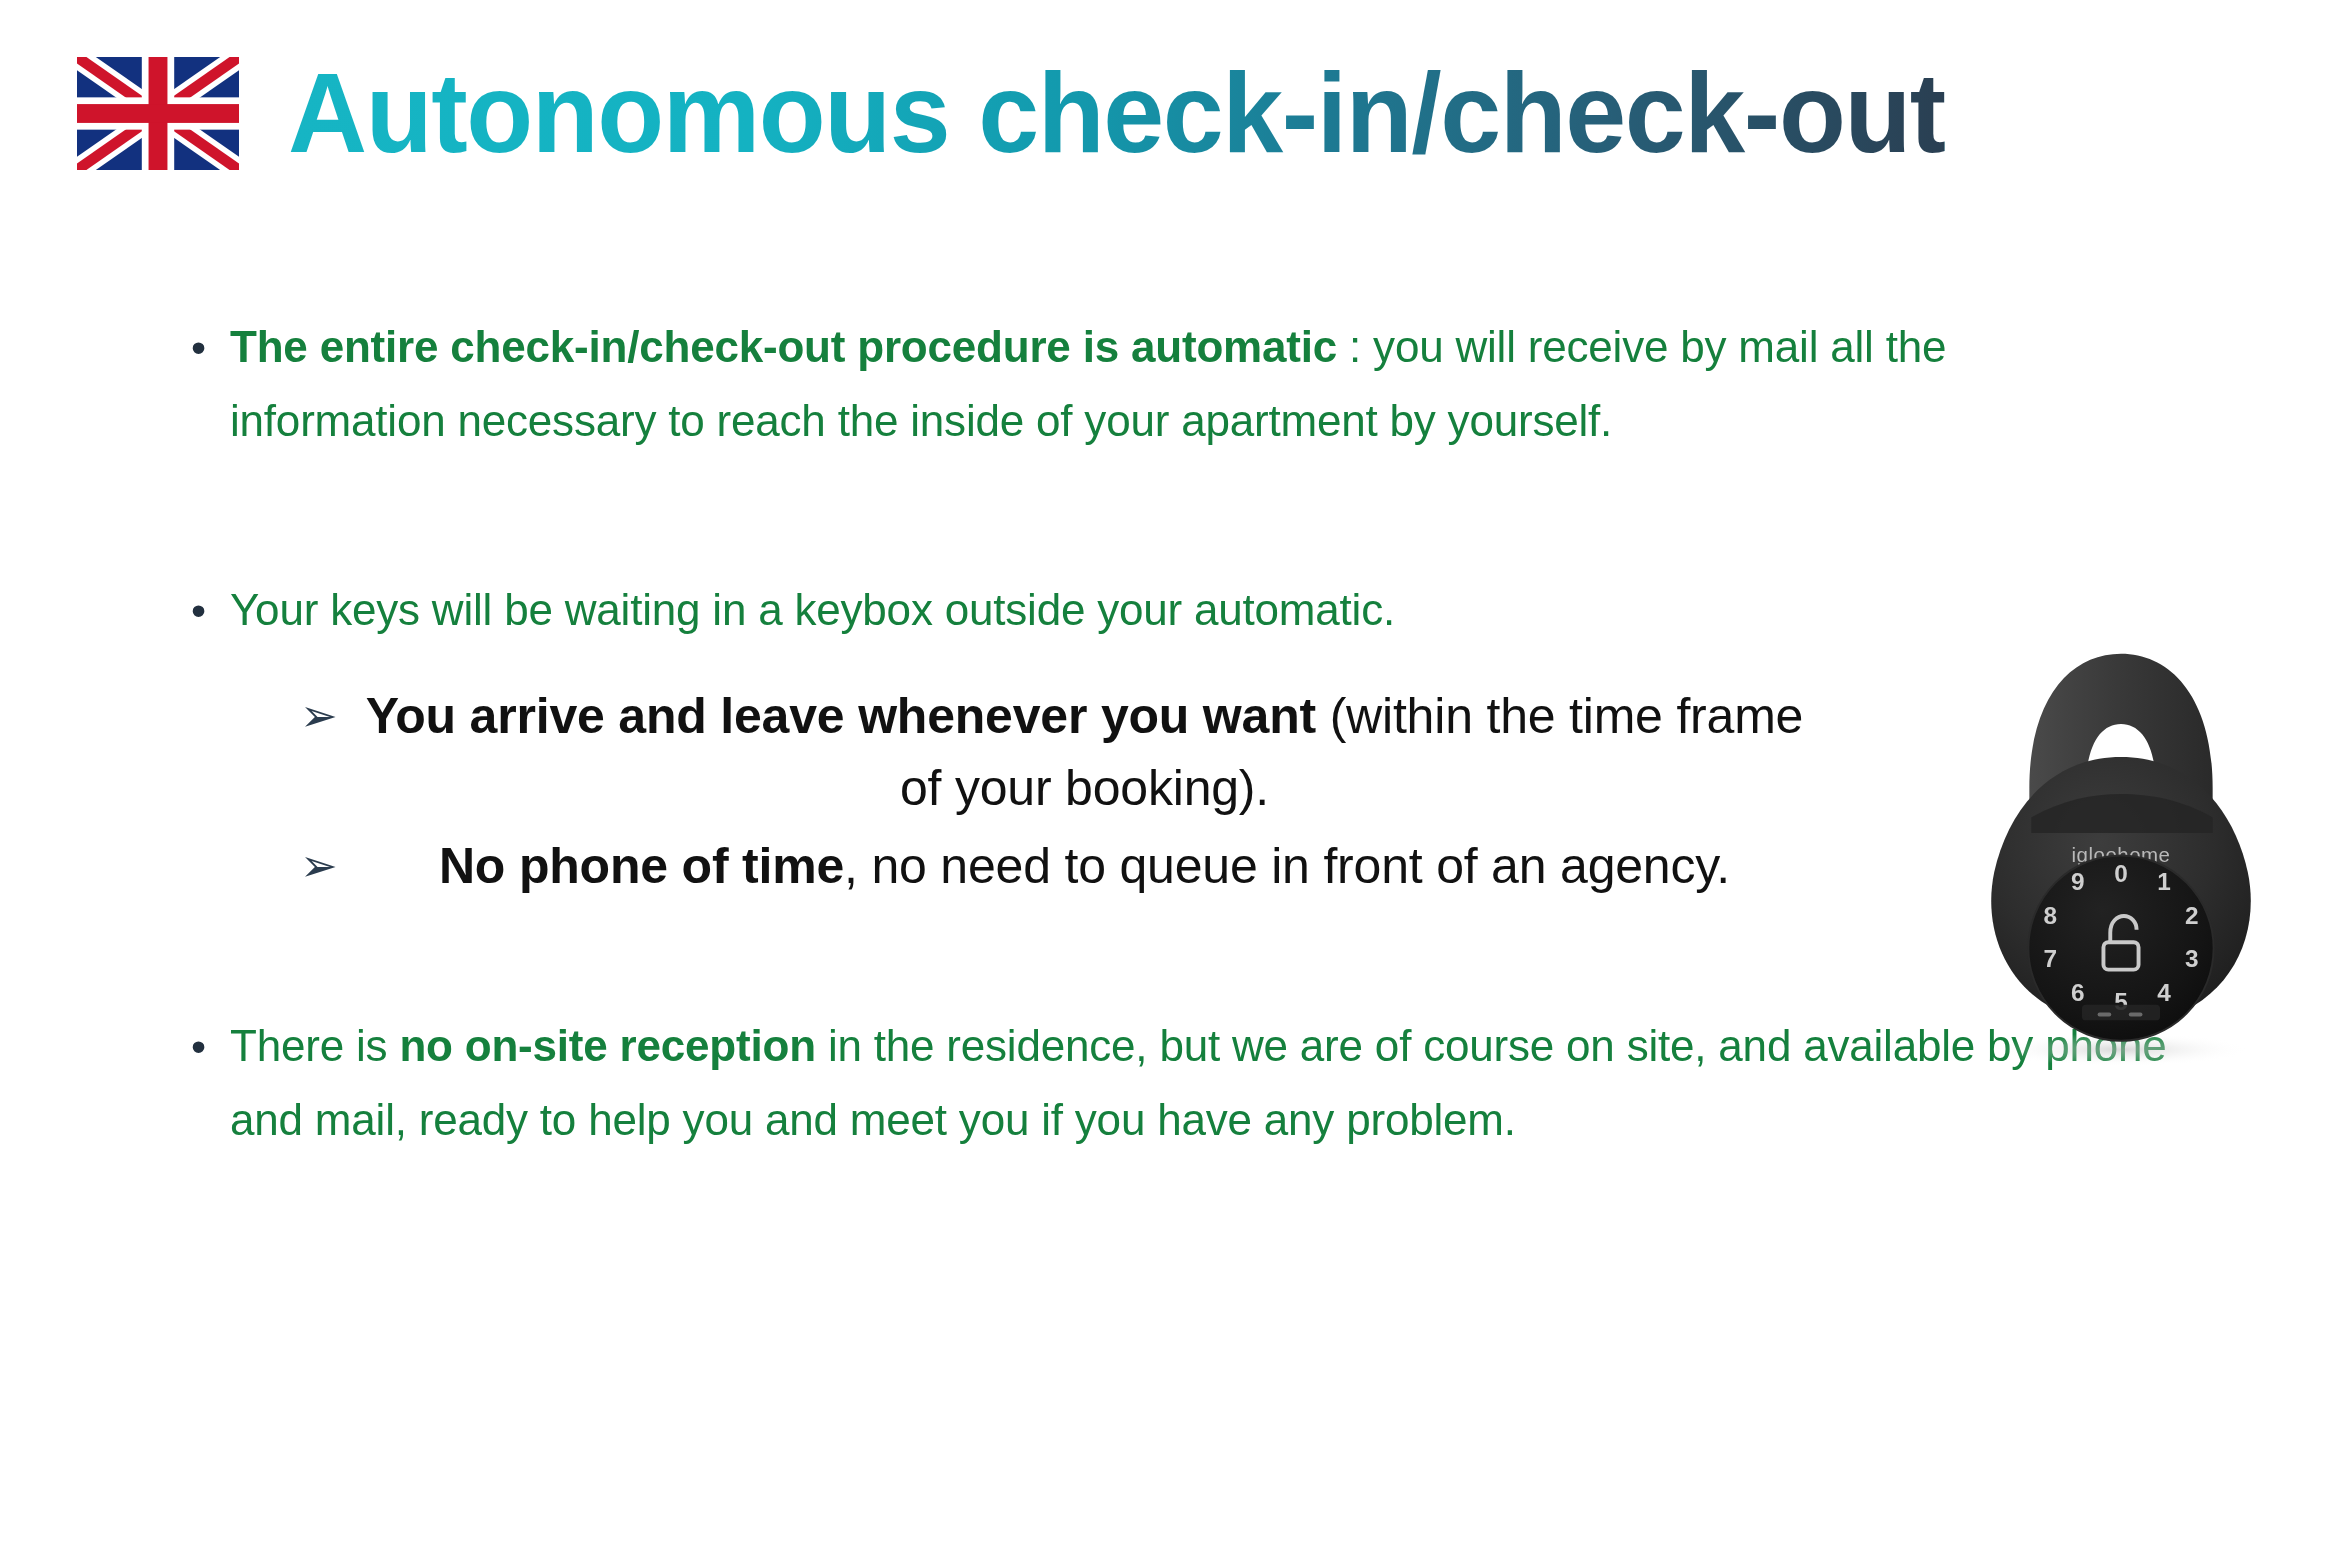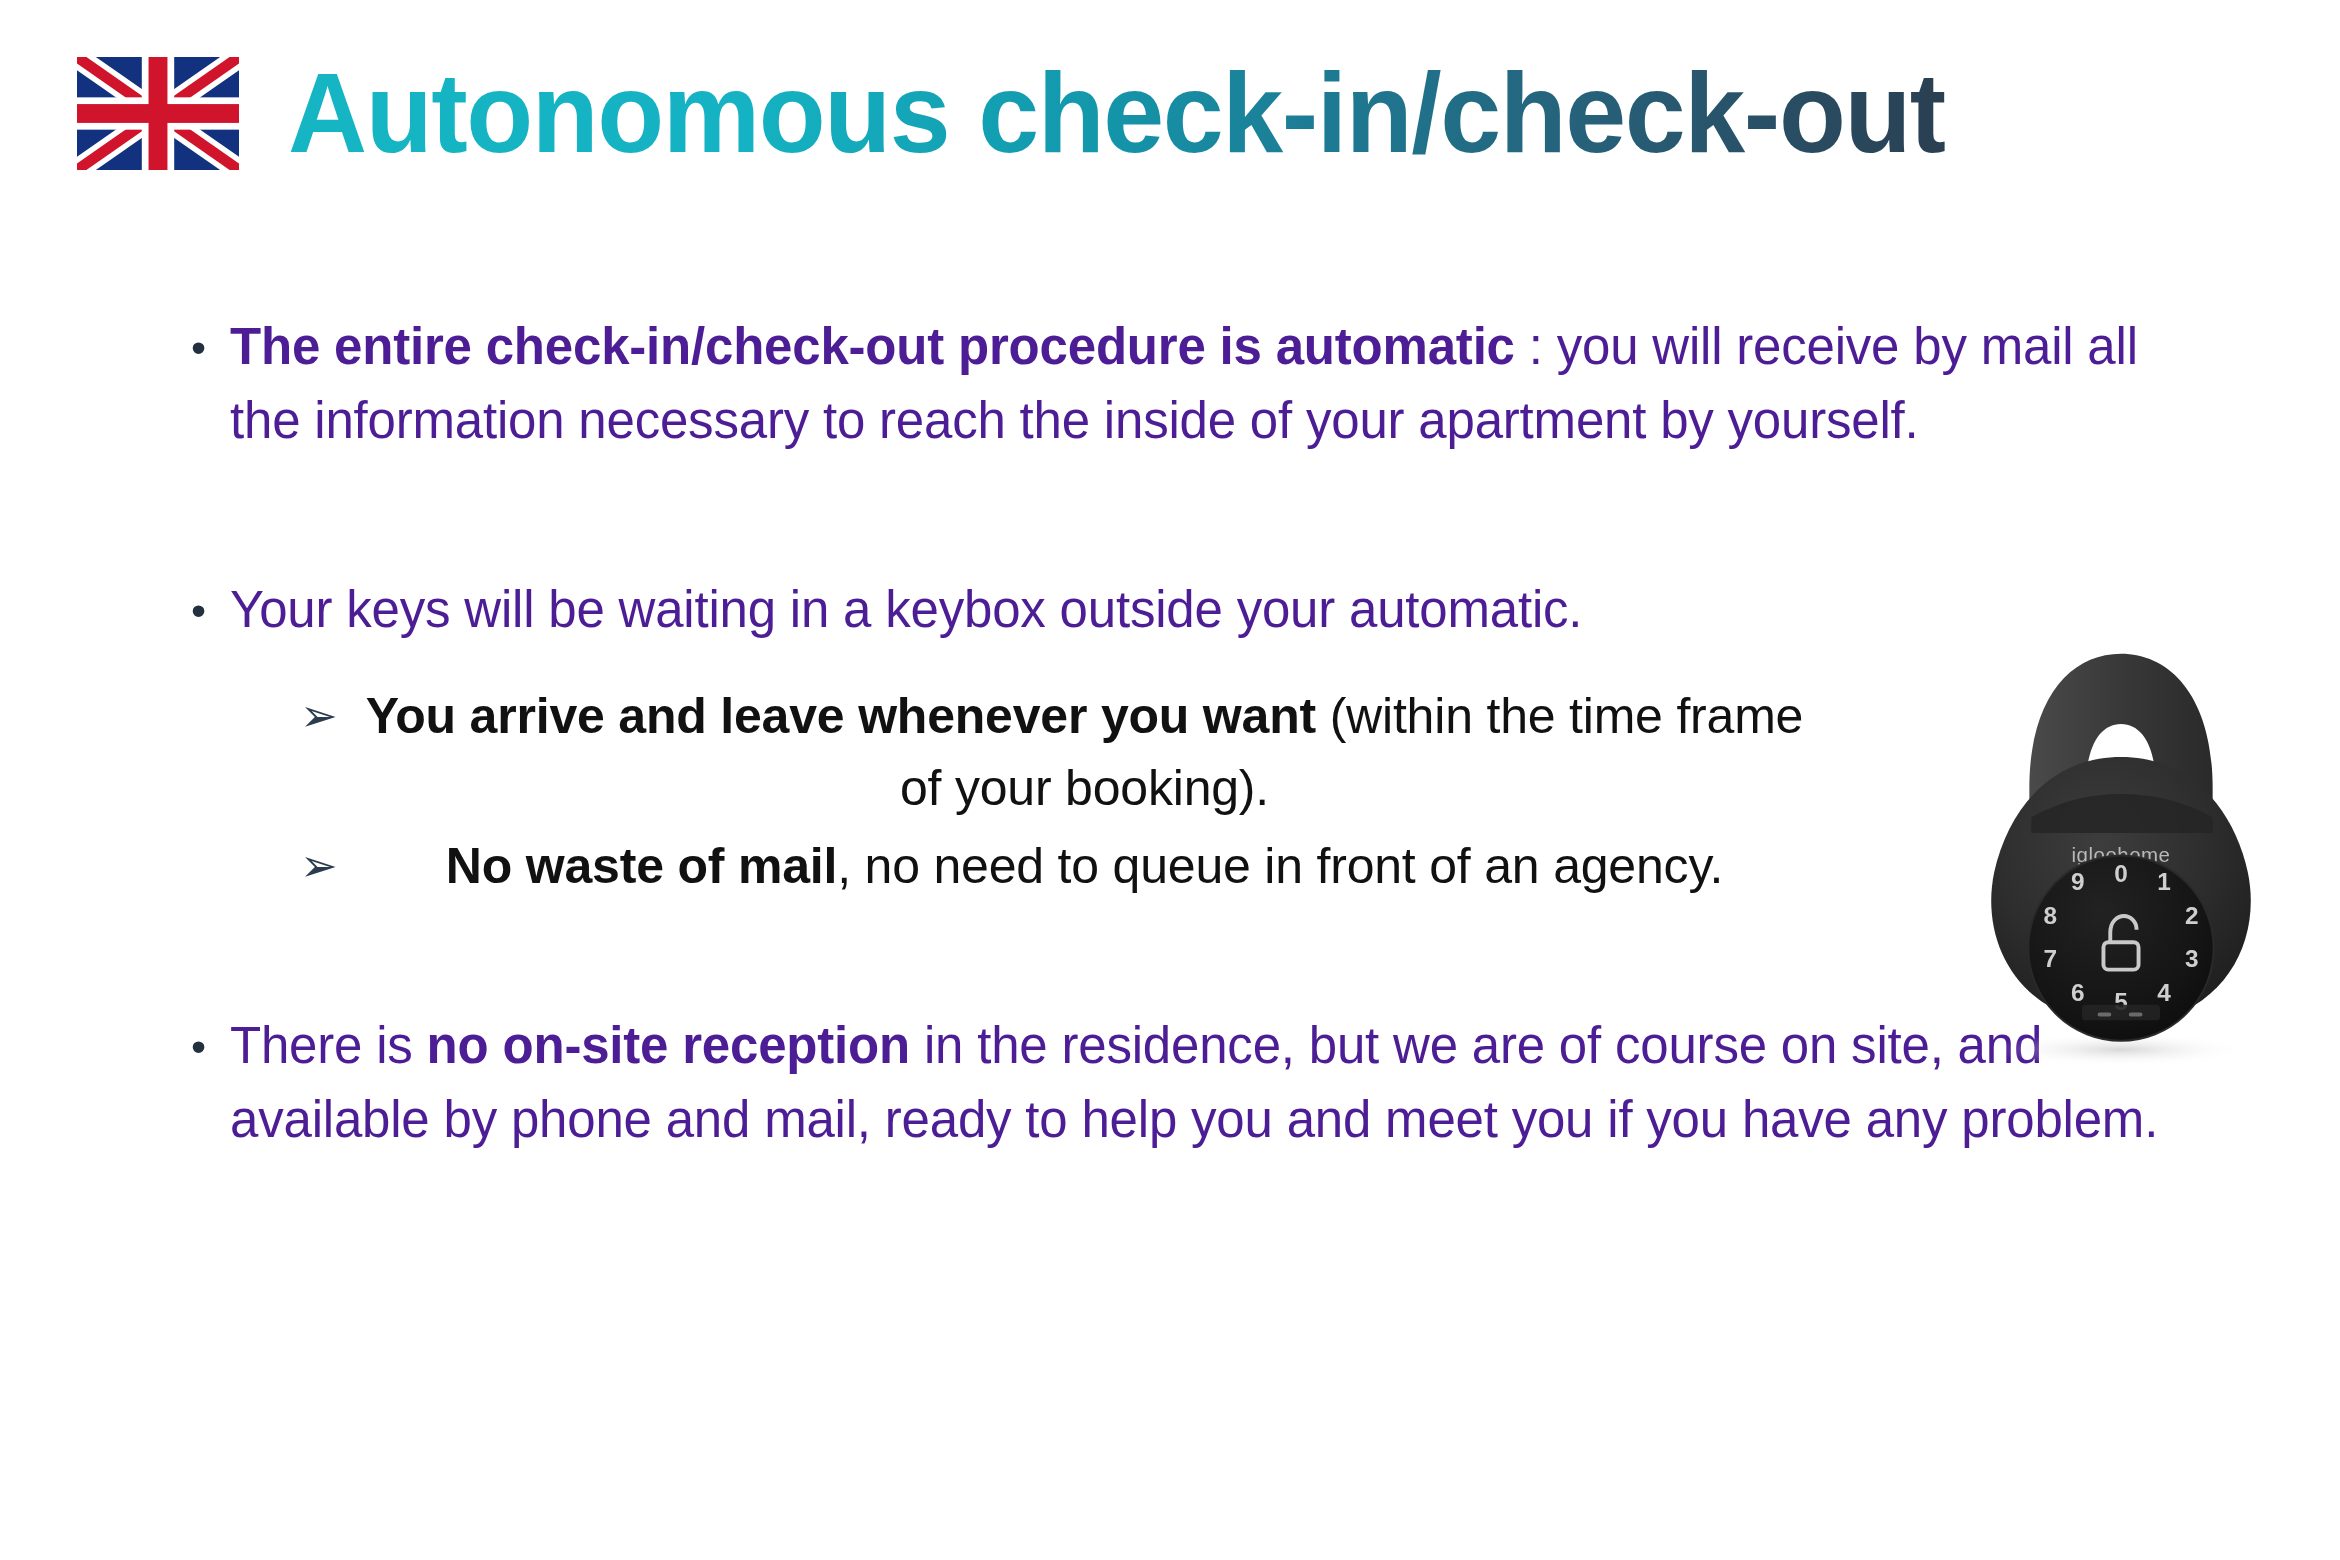--- a/index.html
+++ b/index.html
@@ -79,24 +79,24 @@
     width: 45px;
     font-size: 43px;
     line-height: 74px;
     color: #22303f;
     text-align: left;
     padding-left: 5.9px;
     box-sizing: border-box;
   }
   .bullet-text {
     flex: 1 1 auto;
-    font-size: 51px;
+    font-size: 44px;
     line-height: 74px;
     font-weight: 400;
-    color: #4c1d95;
+    color: #15803d;
     font-family: "Liberation Sans Narrow", "Liberation Sans", sans-serif;
     letter-spacing: -0.2px;
   }
   .bullet-text b { font-weight: 700; }
 
   .sub-list {
     margin-top: 33px;
     margin-left: 115px;
   }
   .sub-row {
@@ -189,21 +189,21 @@
       <span class="bullet-text">Your keys will be waiting in a keybox outside your automatic.</span>
     </div>
 
     <div class="sub-list">
       <div class="sub-row">
         <span class="sub-arrow">➢</span>
         <span class="sub-text"><b>You arrive and leave whenever you want</b><span> (within the time frame of your booking).</span></span>
       </div>
       <div class="sub-row">
         <span class="sub-arrow">➢</span>
-        <span class="sub-text"><b>No waste of mail</b><span>, no need to queue in front of an agency.</span></span>
+        <span class="sub-text"><b>No phone of time</b><span>, no need to queue in front of an agency.</span></span>
       </div>
     </div>
   </div>
 
   <div class="gap-md"></div>
 
   <div class="bullet-block" id="block-3">
     <div class="bullet-row">
       <span class="bullet-dot">•</span>
       <span class="bullet-text"><span>There is </span><b>no on-site reception</b><span> in the residence, but we are of course on site, and available by phone and mail, ready to help you and meet you if you have any problem.</span></span>

